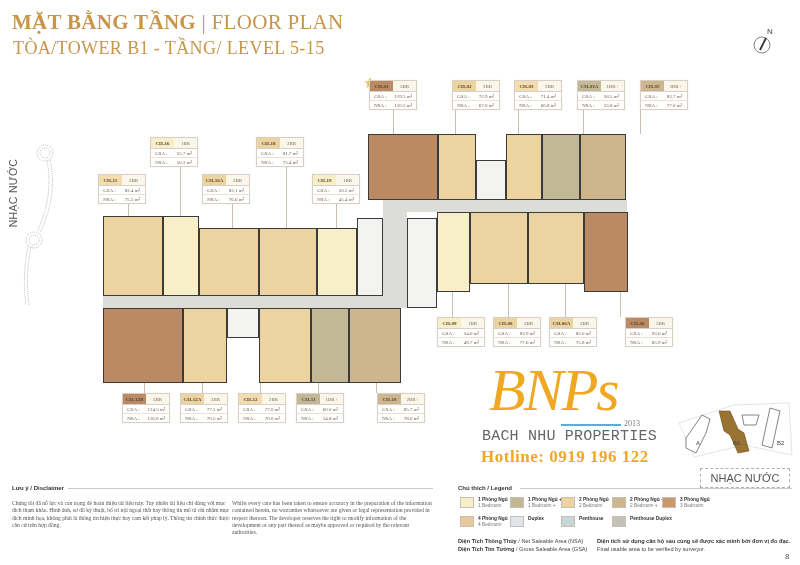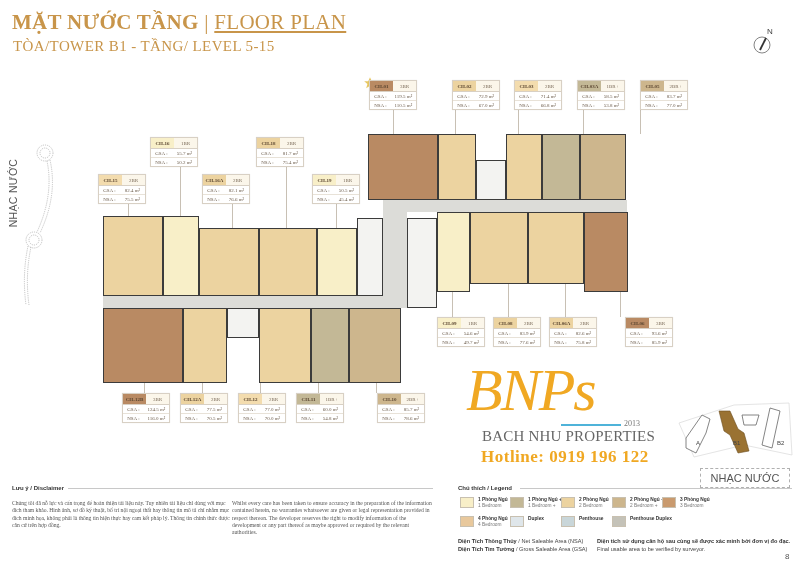--- a/index.html
+++ b/index.html
@@ -1,20 +1,20 @@
 <!DOCTYPE html>
 <html><head>
 <meta charset="utf-8">
 <style>
   * { box-sizing: border-box; margin: 0; padding: 0; }
   body { width: 800px; height: 565px; background: #ffffff; position: relative; overflow: hidden; font-family: "Liberation Serif", serif; color: #555; }
   .title { position: absolute; left: 12px; top: 10px; font-size: 21px; color: #c8954a; letter-spacing: 0.3px; white-space: nowrap; }
   .title b { font-weight: bold; }
-  .title .light { font-weight: normal; text-decoration: underline; }
-  .subtitle { position: absolute; left: 13px; top: 38px; font-size: 15px; color: #c8954a; letter-spacing: 0.4px; white-space: nowrap; }
+  .title .light { font-weight: normal; }
+  .subtitle { position: absolute; left: 13px; top: 38px; font-size: 18px; color: #c8954a; letter-spacing: 0.4px; white-space: nowrap; }
   .compass { position: absolute; left: 745px; top: 22px; width: 40px; height: 40px; }
   .river-label { position: absolute; left: 0px; top: 148px; width: 26px; height: 90px; }
   .river-label span { position: absolute; left: 13px; top: 45px; transform: translate(-50%,-50%) rotate(-90deg); font-family: "Liberation Sans", sans-serif; font-size: 10.5px; color: #555; white-space: nowrap; letter-spacing: 0.3px; }
   .river-svg { position: absolute; left: 20px; top: 125px; }
 
   
   .card { position: absolute; width: 48px; height: 30px; background: #fff; border: 1px solid #d8d0c4; font-size: 5px; color: #6b5b4a; box-shadow: 0 0 1px rgba(0,0,0,0.1); }
   .card .hd { display: flex; height: 11px; border-bottom: 1px solid #d8d0c4; }
   .card .hd .code { width: 50%; display: flex; align-items: center; justify-content: center; font-weight: bold; color: #5a4530; }
   .card .hd .type { width: 50%; display: flex; align-items: center; justify-content: center; background: #fbf6ea; color: #7a6a58; }
@@ -24,24 +24,24 @@
   .card .row .v { width: 55%; text-align: center; }
   .leader { position: absolute; width: 1px; background: #c8c0b4; }
 
   
   .plan { position: absolute; left: 0; top: 0; }
   .unit { position: absolute; border: 1.5px solid #3b3b3b; }
   .corridor { position: absolute; background: #dcdcd8; }
   .core { position: absolute; background: #f3f3f1; border: 1.5px solid #3b3b3b; }
 
   
-  .bnps { position: absolute; left: 466px; top: 360px; font-family: "Liberation Serif", serif; font-style: italic; font-size: 60px; color: #f0a823; letter-spacing: -2px; line-height: 1; }
+  .bnps { position: absolute; left: 489px; top: 360px; font-family: "Liberation Serif", serif; font-style: italic; font-size: 60px; color: #f0a823; letter-spacing: -2px; line-height: 1; }
   .bnps-line { position: absolute; left: 561px; top: 424px; width: 60px; height: 2px; background: #4fb3d9; }
   .bnps-year { position: absolute; left: 624px; top: 419px; font-size: 8px; color: #777; }
-  .bnps-name { position: absolute; left: 482px; top: 428px; font-family: Liberation Serif, serif; font-size: 15px; color: #666; letter-spacing: 0.2px; white-space: nowrap; }
+  .bnps-name { position: absolute; left: 482px; top: 428px; font-family: Liberation Mono, monospace; font-size: 15px; color: #666; letter-spacing: 0.2px; white-space: nowrap; }
   .hotline { position: absolute; left: 481px; top: 447px; font-family: "Liberation Serif", serif; font-weight: bold; font-size: 17px; color: #f0a823; white-space: nowrap; letter-spacing: 0.5px; }
 
   .keymap { position: absolute; left: 674px; top: 393px; width: 120px; height: 72px; }
   .keymap-label { position: absolute; left: 700px; top: 468px; width: 90px; height: 20px; border: 1px dashed #b0b0b0; font-family: "Liberation Sans", sans-serif; font-size: 11px; color: #555; text-align: center; line-height: 18px; }
 
   .section-h { position: absolute; font-family: "Liberation Sans", sans-serif; font-size: 6px; font-weight: bold; color: #333; white-space: nowrap; }
   .hr { position: absolute; height: 1px; background: #c8c8c8; }
   .disc { position: absolute; font-family: "Liberation Serif", serif; font-size: 5.6px; line-height: 7.3px; color: #555; }
 
   .legend-item { position: absolute; display: flex; align-items: flex-start; gap: 4px; }
@@ -51,21 +51,21 @@
   .legend-text span { display: block; color: #777; }
 
   .area-note { position: absolute; font-family: "Liberation Sans", sans-serif; font-size: 5.6px; line-height: 7.5px; color: #444; white-space: nowrap; }
   .area-note b { color: #333; }
   .page-num { position: absolute; left: 785px; top: 552px; font-family: "Liberation Sans", sans-serif; font-size: 8px; color: #555; }
 </style>
 </head>
 <body>
 
 <div class="title">
-  <b>MẶT NƯỚC TẦNG</b><span> | </span><span class="light">FLOOR PLAN</span>
+  <b>MẶT BẰNG TẦNG</b><span> | </span><span class="light">FLOOR PLAN</span>
 </div>
 <div class="subtitle">TÒA/TOWER B1 - TẦNG/ LEVEL  5-15</div>
 
 <svg class="compass" viewBox="0 0 40 40">
   <circle cx="17" cy="23" r="8" fill="none" stroke="#666" stroke-width="0.8"></circle>
   <line x1="15" y1="28" x2="21" y2="16" stroke="#333" stroke-width="1.8"></line>
   <text x="22" y="12" font-family="Liberation Sans, sans-serif" font-size="8" fill="#444">N</text>
 </svg>
 
 <div class="river-label">

